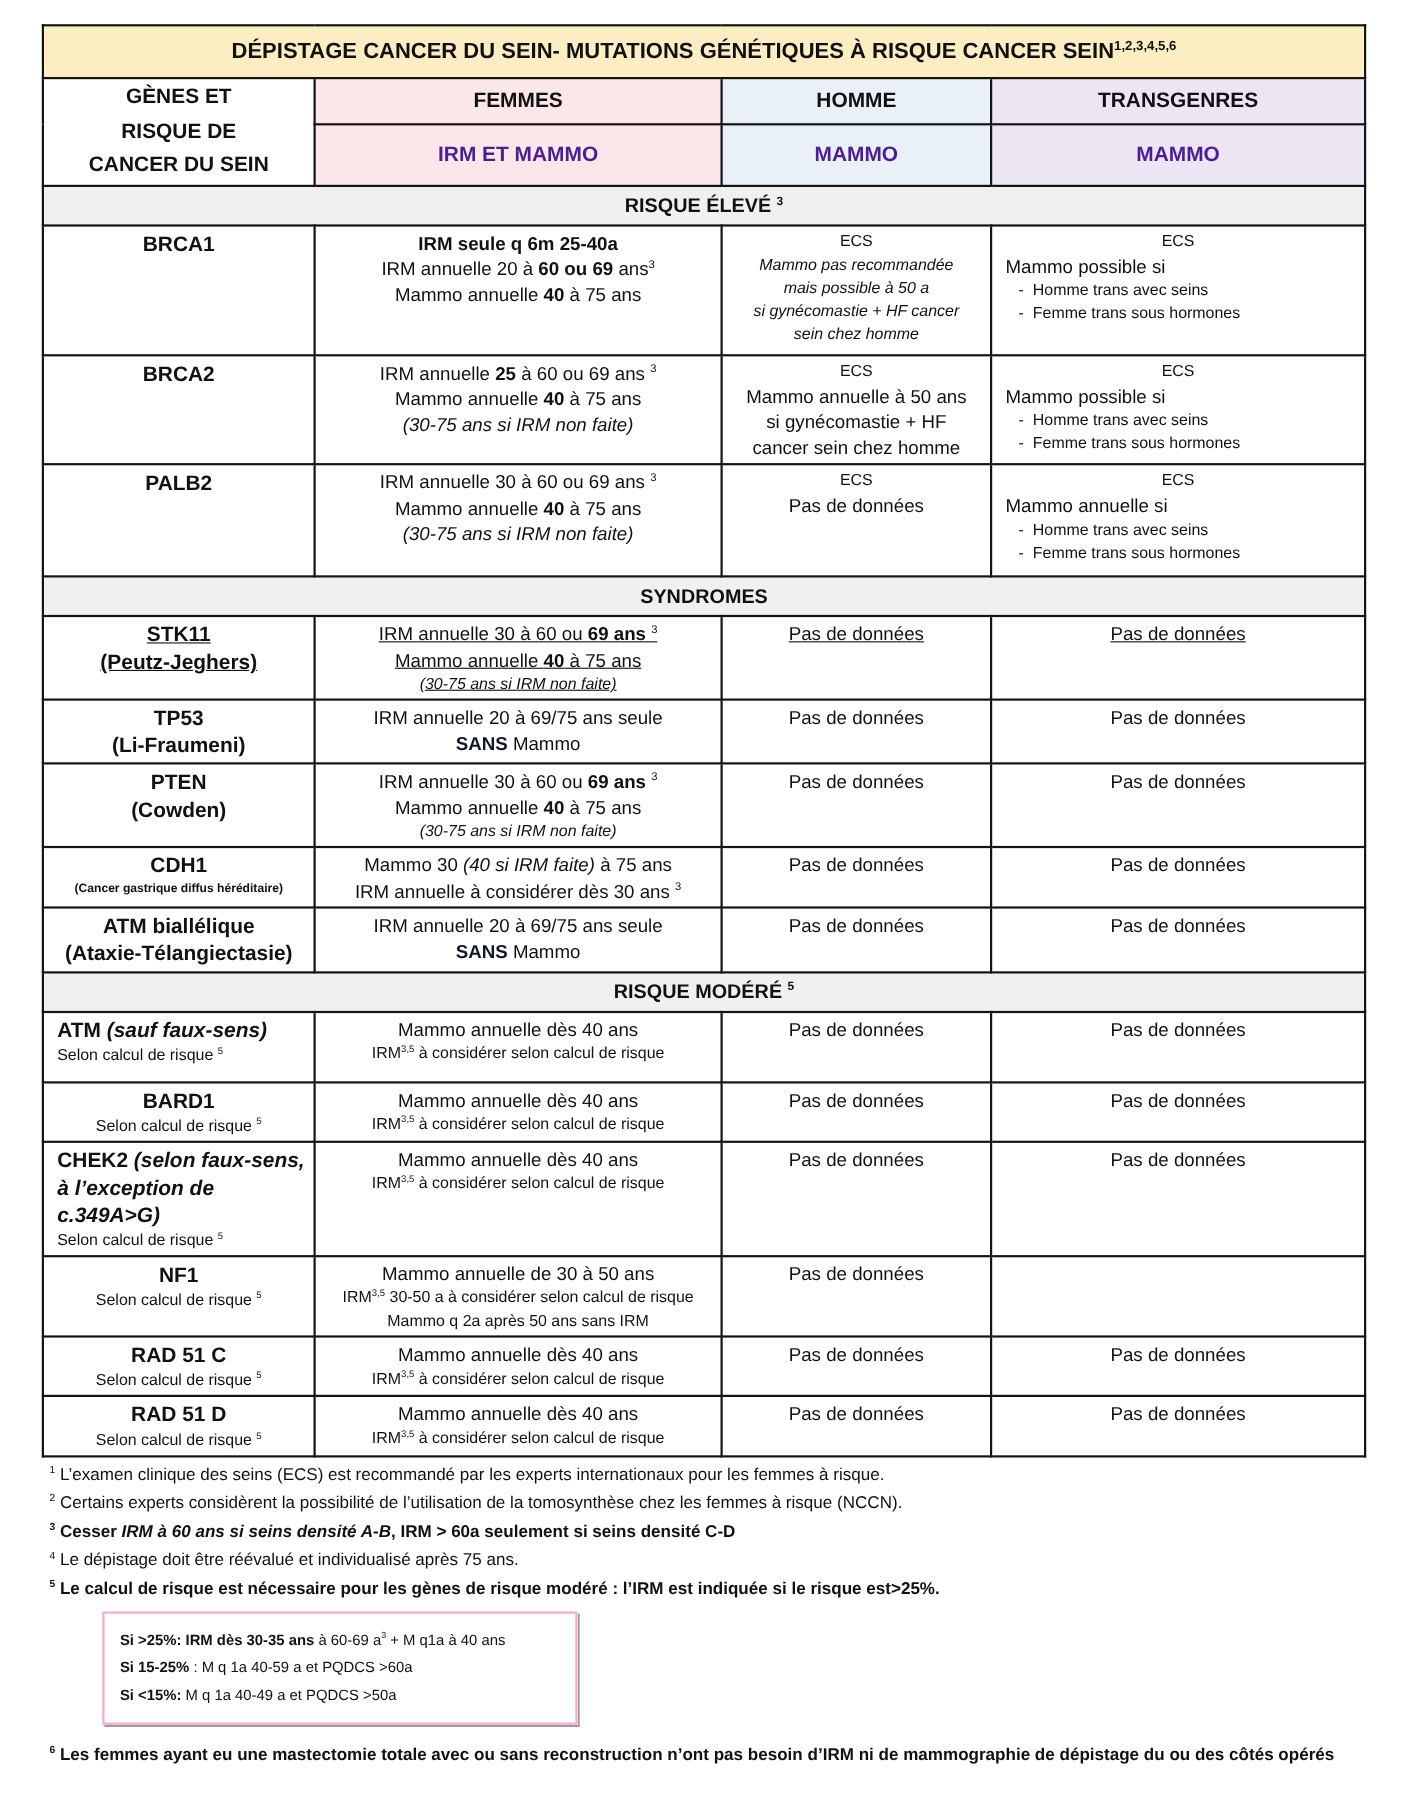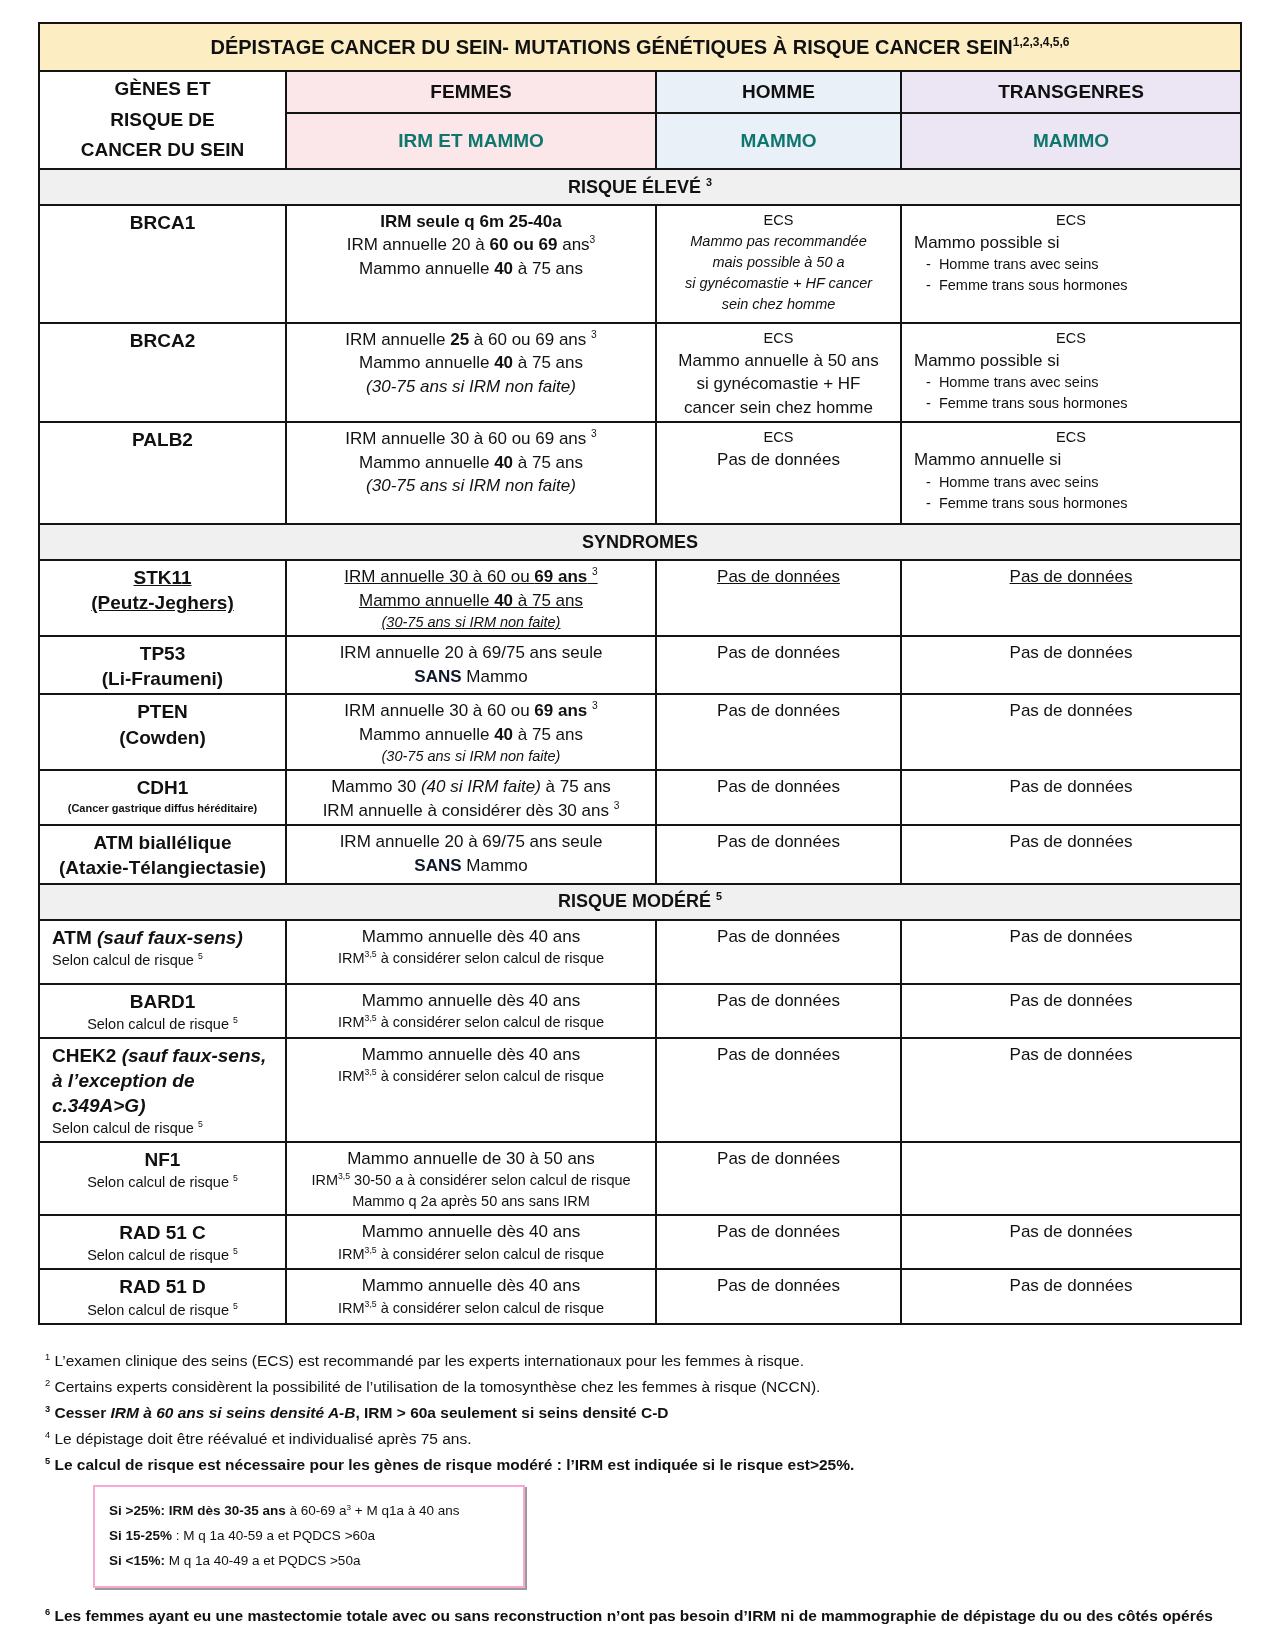--- a/index.html
+++ b/index.html
@@ -5,37 +5,37 @@
   html,body{margin:0;padding:0;}
   .page{
     width:1275px;height:1650px;background:#ffffff;overflow:hidden;
     font-family:"Liberation Sans", sans-serif;color:#111;
   }
   table.main{border-collapse:collapse;margin:22px 0 0 38px;table-layout:fixed;}
   td{border:2px solid #141414;padding:2px 6px;vertical-align:top;text-align:center;}
   td.title-cell{background:#fcedc3;height:42px;vertical-align:middle;font-size:20px;font-weight:bold;}
   td.gene-hdr{background:#ffffff;font-weight:bold;font-size:19px;vertical-align:middle;line-height:1.6;}
   td.hdr{font-weight:bold;font-size:19px;vertical-align:middle;height:36px;}
-  td.sub-hdr{color:#0f766e;font-weight:bold;font-size:19px;vertical-align:middle;height:50px;}
+  td.sub-hdr{color:#4c1d95;font-weight:bold;font-size:19px;vertical-align:middle;height:50px;}
   .bg-femmes{background:#fbe7ea;}
   .bg-homme{background:#e9f0f8;}
   .bg-trans{background:#ece5f3;}
   tr.band td{background:#f0f0f0;font-weight:bold;font-size:18px;height:30px;vertical-align:middle;}
   td.gene{font-size:19px;line-height:1.32;padding-top:4px;}
   td.body-cell{font-size:17px;line-height:1.38;padding-top:4px;}
   .line{white-space:normal;}
   .line.sm{font-size:14.5px;line-height:1.45;}
   .line.xs{font-size:11px;line-height:1.4;}
   .line.left{text-align:left;padding-left:6px;}
   .line.ind{padding-left:18px;}
   .b{font-weight:bold;}
   .i{font-style:italic;}
   .red{color:#0f172a;}
   sup{font-size:0.6em;line-height:0;}
-  .footnotes{margin:24px 0 0 45px;width:1185px;font-size:15.5px;line-height:1.55;}
+  .footnotes{margin:4px 0 0 45px;width:1185px;font-size:15.5px;line-height:1.55;}
   .footnote{margin:2px 0;}
   .risk-box{
     margin:8px 0 10px 48px;width:400px;border:2px solid #f9a8d4;
     box-shadow:2px 2px 0 #9a9a9a;padding:12px 14px;font-size:13.5px;line-height:1.85;
     text-align:left;
   }
   .footnote.last{margin-top:16px;}
 </style>
 </head>
 <body>
@@ -252,21 +252,21 @@
           </td>
           <td class="body-cell">
             <div class="line"><span>Pas de données</span></div>
           </td>
           <td class="body-cell">
             <div class="line"><span>Pas de données</span></div>
           </td>
         </tr>
         <tr style="height: 80px;">
           <td class="gene">
-            <div class="line left"><span class="b">CHEK2 </span><span class="b i">(sauf faux-sens,</span></div>
+            <div class="line left"><span class="b">CHEK2 </span><span class="b i">(selon faux-sens,</span></div>
             <div class="line left"><span class="b i">à l’exception de c.349A&gt;G)</span></div>
             <div class="line sm left"><span>Selon calcul de risque </span><sup>5</sup></div>
           </td>
           <td class="body-cell">
             <div class="line"><span>Mammo annuelle dès 40 ans</span></div>
             <div class="line sm"><span>IRM</span><sup>3,5</sup><span> à considérer selon calcul de risque</span></div>
           </td>
           <td class="body-cell">
             <div class="line"><span>Pas de données</span></div>
           </td>

